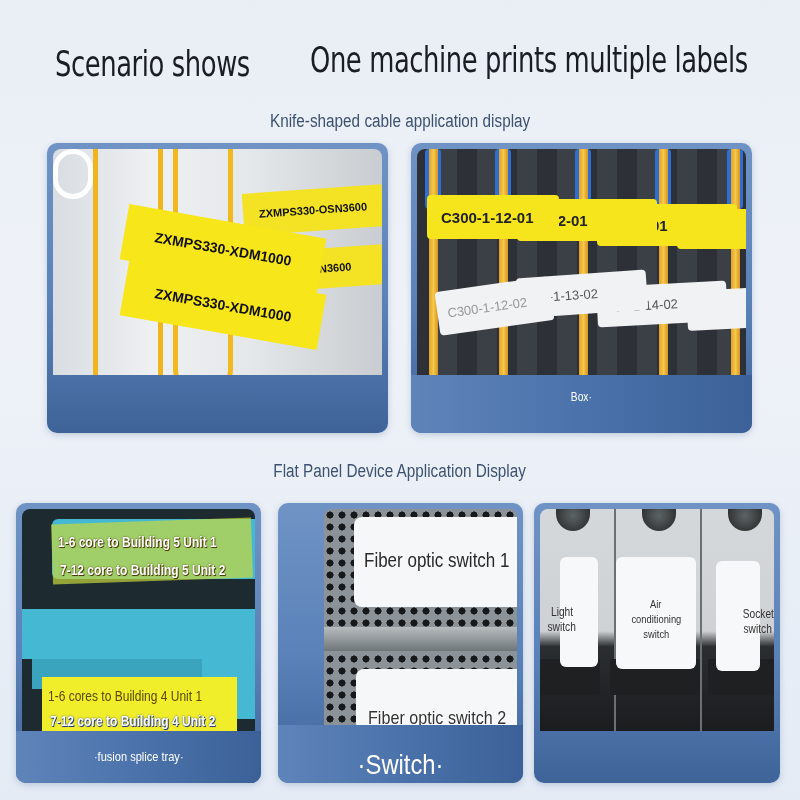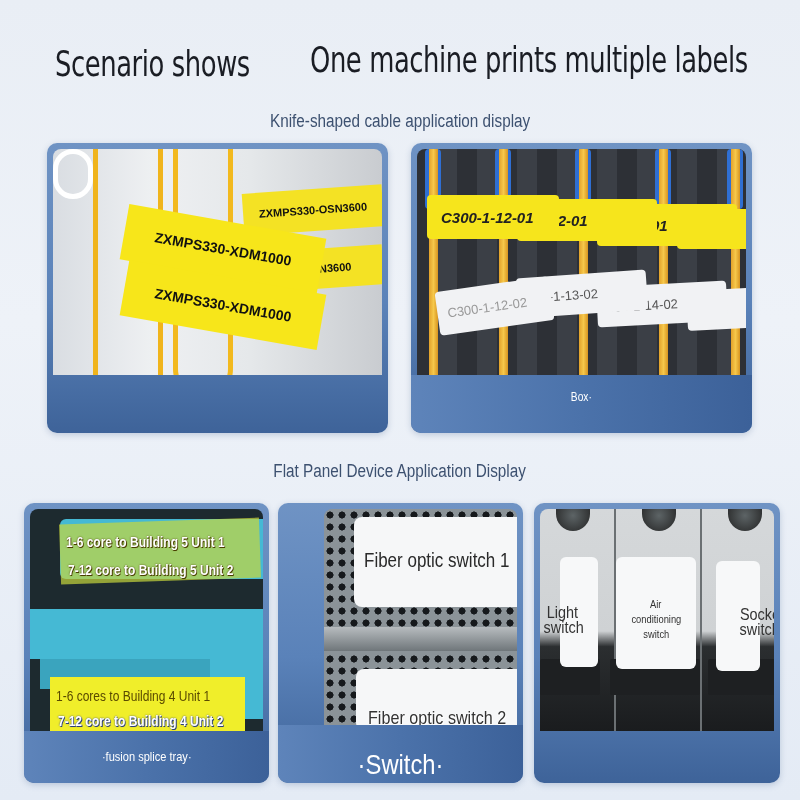--- a/index.html
+++ b/index.html
@@ -53,21 +53,21 @@
       position: absolute; background: #f7e61a; color: #111;
       font-family: "Liberation Sans", sans-serif; font-weight: bold;
       display: flex; align-items: center; justify-content: center;
       white-space: nowrap;
     }
     
     .p2 { background: repeating-linear-gradient(90deg, #2d3036 0px, #2d3036 20px, #3b3f46 20px, #3b3f46 40px); }
     .fiber { position: absolute; top: 0; bottom: 0; width: 9px; background: linear-gradient(90deg,#e3a22a,#f6c84b,#d79420); }
     .boot { position: absolute; top: 0; width: 16px; height: 60px; background: #2f6fd3; border-radius: 4px; }
     .ytag { position: absolute; background: #f6e51c; color: #222; font-weight: bold; font-size: 16px;
-            border-radius: 4px; display: flex; align-items: center; padding-left: 14px; white-space: nowrap; font-style: italic; }
+            border-radius: 4px; display: flex; align-items: center; padding-left: 14px; white-space: nowrap; }
     .wtag { position: absolute; background: #f1f2f4; color: #555; font-size: 13px;
             border-radius: 4px; display: flex; align-items: center; padding-left: 10px; white-space: nowrap; }
 
     
     .p3 { background: #1d2a2f; }
     .tray { position: absolute; background: #45b9d4; }
     .ylabel { position: absolute; background: rgba(236,236,60,0.85); }
     .trayText {
       position: absolute; white-space: nowrap; font-size: 15px; font-weight: bold;
       transform: scaleX(0.8); transform-origin: left center;
@@ -80,21 +80,21 @@
       margin-left: 40px;
     }
     .rail { position: absolute; left: 0; right: 0; background: linear-gradient(180deg,#b7bcbf,#6f767a); }
     .wlabel { position: absolute; background: #f6f7f8; border-radius: 8px; }
     .swText { position: absolute; white-space: nowrap; font-size: 20px; color: #2a2a2a;
               transform: scaleX(0.85); transform-origin: left center; }
     
     .p5 { background: linear-gradient(180deg, #d5d8da 0%, #cfd2d4 55%, #2b2e30 62%, #1a1c1e 100%); }
     .breakerLabel { position: absolute; background: #f7f8f9; border-radius: 6px; }
     .screw { position: absolute; width: 34px; height: 22px; border-radius: 0 0 17px 17px; background: radial-gradient(circle at 50% 30%, #5d6466, #222); }
-    .bText { position: absolute; text-align: center; color: #333; font-size: 17px; line-height: 15px;
+    .bText { position: absolute; text-align: center; color: #333; font-size: 12px; line-height: 15px;
              white-space: nowrap; }
     .bText span { display: inline-block; transform: scaleX(0.85); }
     .lever { position: absolute; background: #1e2022; border-radius: 2px; }
     .divider { position: absolute; top: 0; bottom: 0; width: 2px; background: #6b7073; }
   </style>
 </head>
 <body>
 
 <div class="headline">
   <span class="left">Scenario shows</span>
@@ -164,21 +164,21 @@
   </div>
   <div class="caption" style="height:58px; padding-top:14px; font-size:12px; line-height:16px;">
     <div><span>Box·</span></div>
   </div>
 </div>
 
 <div class="section-title" style="top:461px;">
   <span>Flat Panel Device Application Display</span>
 </div>
 
-<div class="card" style="left:24px; top:503px; width:245px; height:280px;">
+<div class="card" style="left:16px; top:503px; width:245px; height:280px;">
   <div class="photo p3" style="height:222px;">
     <div class="tray" style="left:30px; top:10px; width:210px; height:60px; border-radius:6px;"></div>
     <div class="tray" style="left:0; top:100px; width:240px; height:50px;"></div>
     <div class="tray" style="left:170px; top:100px; width:70px; height:110px;"></div>
     <div class="tray" style="left:10px; top:150px; width:170px; height:30px; background:#3aa4be;"></div>
     <div class="ylabel" style="left:30px; top:12px; width:200px; height:60px; background:rgba(200,215,60,0.7); transform:rotate(-2deg);"></div>
     <div class="ylabel" style="left:20px; top:168px; width:195px; height:54px; background:#f0ee2a;"></div>
     <div class="trayText" style="left:36px; top:24px; color:#fff; text-shadow:0 0 2px #4a3e00,1px 1px 0 #4a3e00;">1-6 core to Building 5 Unit 1</div>
     <div class="trayText" style="left:38px; top:52px; color:#fff; text-shadow:0 0 2px #4a3e00,1px 1px 0 #4a3e00;">7-12 core to Building 5 Unit 2</div>
     <div class="trayText" style="left:26px; top:178px; color:#5a4a00; font-weight:normal;">1-6 cores to Building 4 Unit 1</div>

